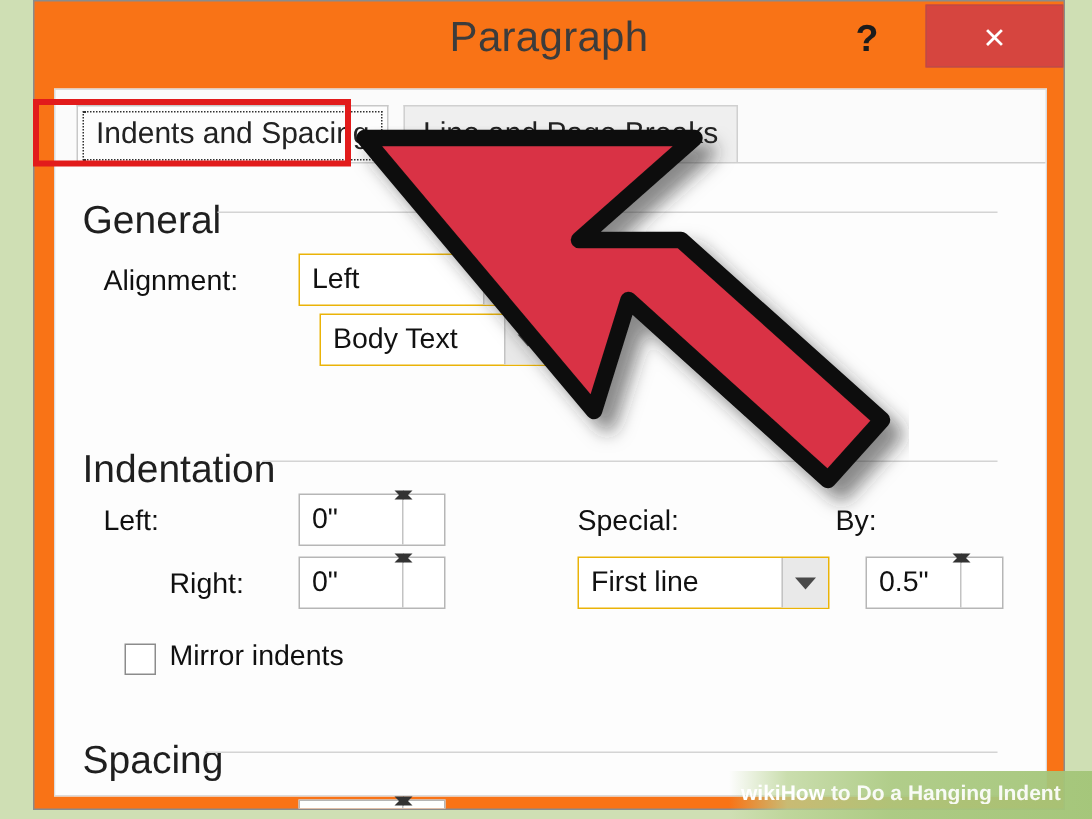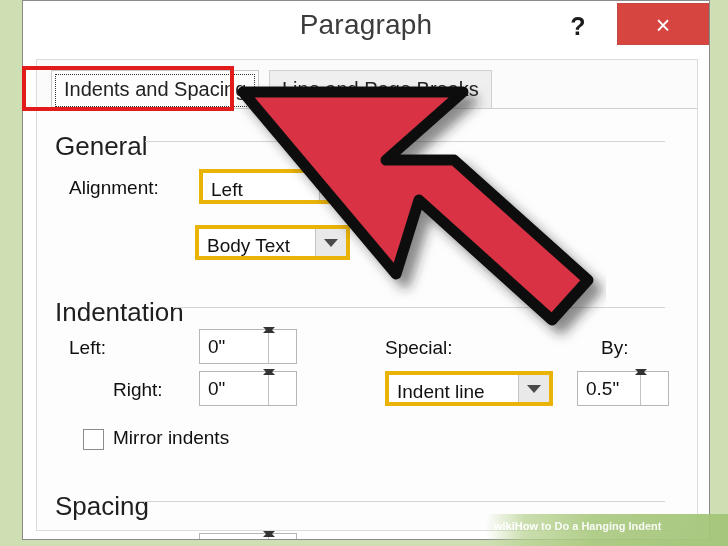--- a/index.html
+++ b/index.html
@@ -23,21 +23,21 @@
     overflow: hidden;
   }
 
   
   #dialog {
     position: absolute;
     left: 22px;
     top: 0px;
     width: 688px;
     height: 540px;
-    background: #ffffff;
+    background: #f97316;
     border: 1px solid #8b8b8b;
     box-sizing: border-box;
     overflow: hidden;
   }
 
   
   #titlebar {
     position: absolute;
     left: 0; top: 0;
     width: 100%;
@@ -178,21 +178,21 @@
     font-size: 19px;
     color: #101010;
     white-space: nowrap;
   }
 
   
   .combo {
     position: absolute;
     height: 35px;
     background: #ffffff;
-    border: 4px solid #eab308;
+    border: 1px solid #eab308;
     box-sizing: border-box;
     text-decoration: underline;
   }
   .combo .val {
     position: absolute;
     left: 8px;
     top: 0;
     height: 100%;
     line-height: 33px;
     font-size: 19px;
@@ -305,21 +305,21 @@
   #watermark .band {
     position: absolute;
     left: 0; top: 0;
     width: 100%; height: 100%;
     background: linear-gradient(90deg, rgba(196,218,160,0) 0%, rgba(185,211,147,.75) 16%, rgba(170,201,128,.92) 45%, rgba(163,197,120,.95) 100%);
   }
   #watermark .wmtext {
     position: absolute;
     left: 8px;
     top: 6px;
-    font-size: 11px;
+    font-size: 14px;
     font-weight: bold;
     color: #ffffff;
     white-space: nowrap;
     font-family: "Liberation Sans", sans-serif;
   }
   #watermark .wmtext .light { font-weight: bold; opacity: .92; }
 </style>
 </head>
 <body>
 
@@ -353,21 +353,21 @@
         <div class="group-rule" style="left:108px; top:32px; width:520px;"></div>
 
         <div class="field-label" style="left:32px; top:68px;">Alignment:</div>
         <div class="combo" style="left:162px; top:60px; width:155px;">
           <span class="val">Left</span>
           <span class="arrowbox">
             <span class="chev"></span>
           </span>
         </div>
 
-        <div class="combo" style="left:158px; top:100px; width:155px;margin-top:16px;">
+        <div class="combo" style="left:176px; top:100px; width:155px;">
           <span class="val">Body Text</span>
           <span class="arrowbox">
             <span class="chev"></span>
           </span>
         </div>
 
         <div class="group-label" style="left:18px; top:188px;">Indentation</div>
         <div class="group-rule" style="left:138px; top:198px; width:490px;"></div>
 
         <div class="field-label" style="left:32px; top:228px;">Left:</div>
@@ -388,27 +388,27 @@
           </span>
         </div>
 
         <div class="checkbox-row" style="left:46px; top:318px;">
           <span class="box"></span>
           <span class="cb-label">Mirror indents</span>
         </div>
 
         <div class="field-label" style="left:348px; top:228px;">Special:</div>
         <div class="combo" style="left:348px; top:262px; width:168px;">
-          <span class="val">Indent line</span>
+          <span class="val">First line</span>
           <span class="arrowbox">
             <span class="chev"></span>
           </span>
         </div>
 
-        <div class="field-label" style="left:564px; top:228px;">By:</div>
+        <div class="field-label" style="left:520px; top:228px;">By:</div>
         <div class="spin" style="left:540px; top:262px; width:92px;">
           <span class="val">0.5"</span>
           <span class="btns">
             <span class="half top"><i class="tri"></i></span>
             <span class="half bot"><i class="tri"></i></span>
           </span>
         </div>
 
         <div class="group-label" style="left:18px; top:382px;">Spacing</div>
         <div class="group-rule" style="left:100px; top:392px; width:528px;"></div>

